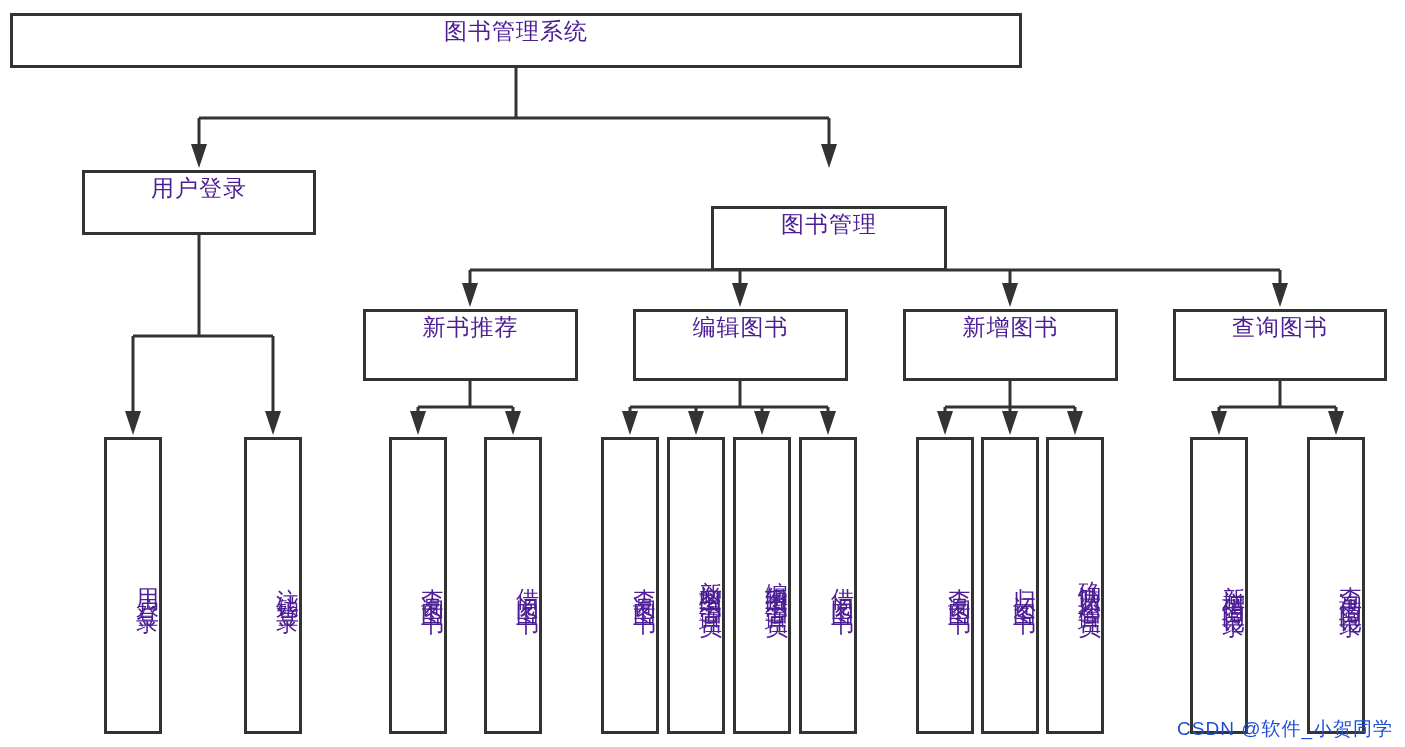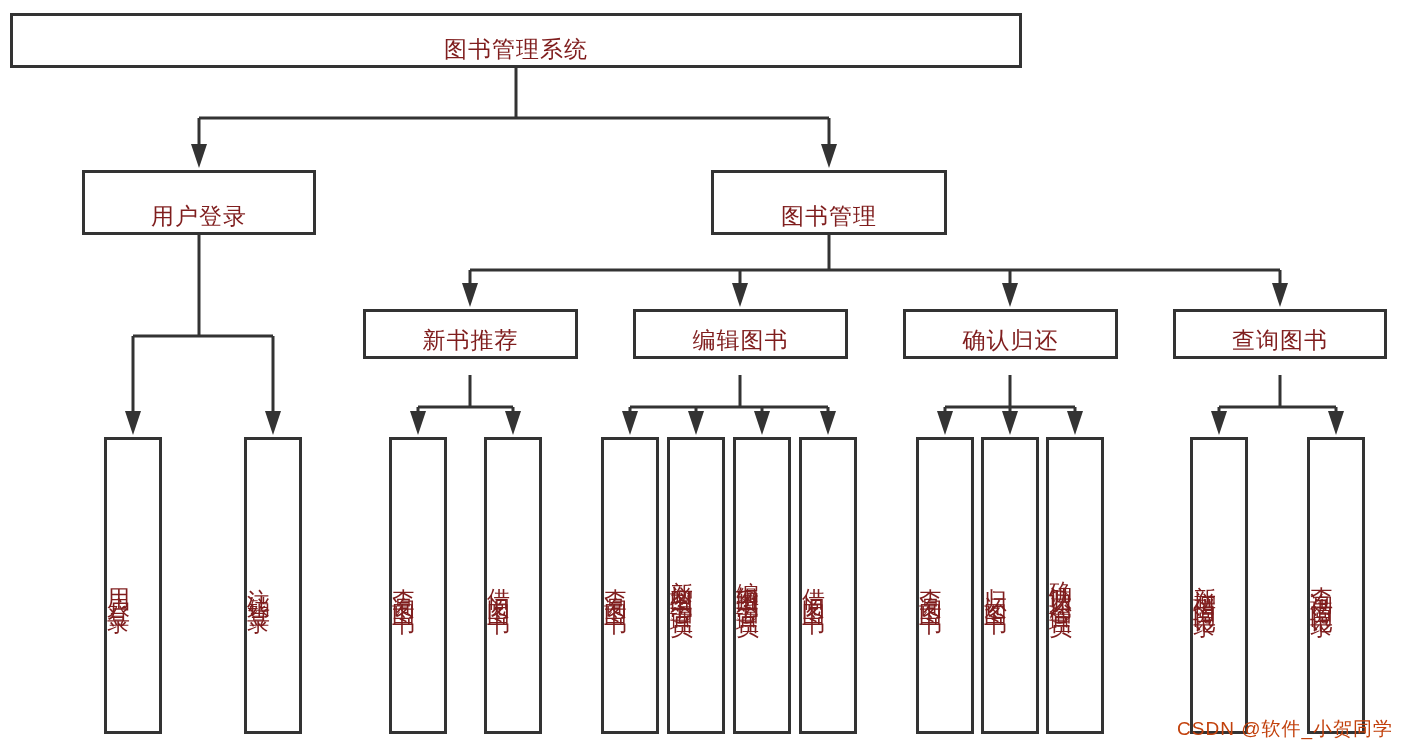--- a/index.html
+++ b/index.html
@@ -16,35 +16,35 @@
     left: 0; top: 0;
     width: 1405px; height: 747px;
     pointer-events: none;
   }
   .node {
     position: absolute;
     box-sizing: border-box;
     border: 3px solid #333333;
     background: #ffffff;
     display: flex;
-    align-items: flex-end;
+    align-items: flex-start;
     justify-content: center;
-    color: #7f1d1d;
+    color: #4c1d95;
     font-size: 23px;
     letter-spacing: 1px;
     white-space: nowrap;
   }
   
   .n-root { left: 10px; top: 13px; width: 1012px; height: 55px; }
   
   .lvl2 { height: 65px; top: 170px; }
   .n-user-login { left: 82px;  width: 234px; }
-  .n-book-mgmt  { left: 711px; width: 236px; }
-  
-  .lvl3 { height: 50px; top: 309px; }
+  .n-book-mgmt  { left: 711px; width: 236px; margin-top: 36px; }
+  
+  .lvl3 { height: 72px; top: 309px; }
   .n-new-books      { left: 363px;  width: 215px; }
   .n-book-borrow    { left: 633px;  width: 215px; }
   .n-current-borrow { left: 903px;  width: 215px; }
   .n-borrow-records { left: 1173px; width: 214px; }
   
   .leaf {
     top: 437px;
     width: 58px;
     height: 297px;
     writing-mode: vertical-rl;
@@ -64,21 +64,21 @@
   .lf-cur-1  { left: 916px; }
   .lf-cur-2  { left: 981px; }
   .lf-cur-3  { left: 1046px; letter-spacing: 5px; }
   .lf-rcd-1  { left: 1190px; letter-spacing: 6px; }
   .lf-rcd-2  { left: 1307px; letter-spacing: 6px; }
   .watermark {
     position: absolute;
     right: 12px;
     bottom: 5px;
     font-size: 19px;
-    color: #c2410c;
+    color: #1d4ed8;
     letter-spacing: 1px;
     z-index: 5;
     margin-top: 25px;
   }
 </style>
 </head>
 <body>
 
 <div class="canvas">
 
@@ -162,21 +162,21 @@
     <span>图书管理</span>
   </div>
 
   <div class="node lvl3 n-new-books">
     <span>新书推荐</span>
   </div>
   <div class="node lvl3 n-book-borrow">
     <span>编辑图书</span>
   </div>
   <div class="node lvl3 n-current-borrow">
-    <span>确认归还</span>
+    <span>新增图书</span>
   </div>
   <div class="node lvl3 n-borrow-records">
     <span>查询图书</span>
   </div>
 
   <div class="node leaf lf-user-1">
     <span>用户登录</span>
   </div>
   <div class="node leaf lf-user-2">
     <span>注销登录</span>

